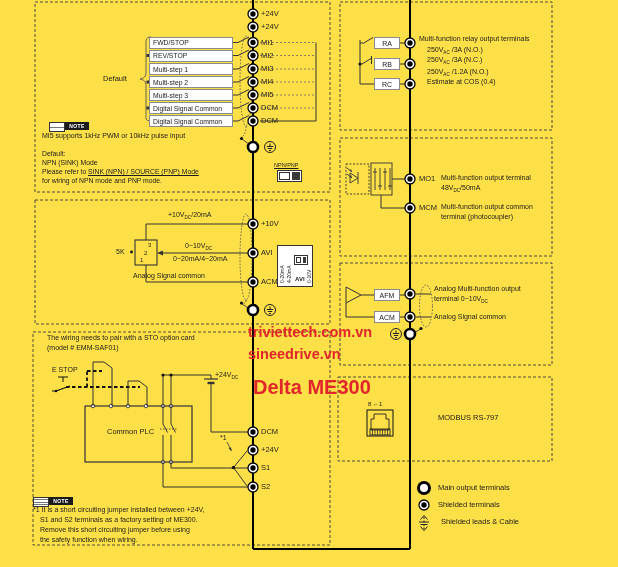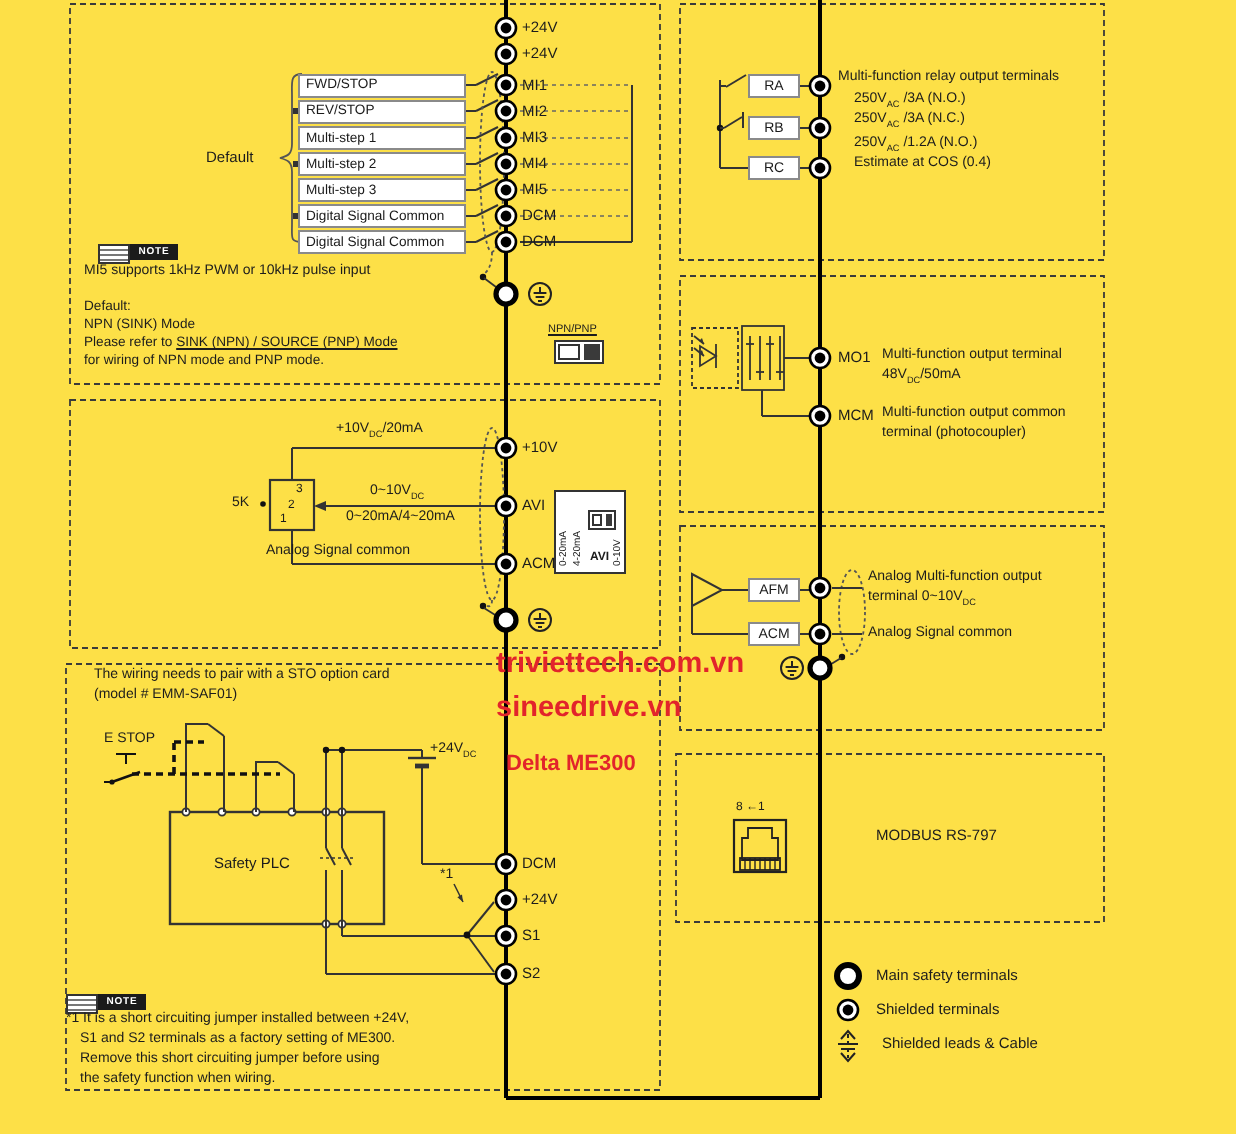--- a/index.html
+++ b/index.html
@@ -424,21 +424,21 @@
 <div class="dip" style="left:294px;top:255px;width:14px;height:10px">
       <div class="sl"></div>
       <div class="dk"></div>
     </div>
 <div class="rot" style="left:306px;top:283px">0-10V</div>
 <div class="t t6" style="left:295px;top:276px;font-weight:bold">AVI</div>
 
 <div class="t" style="left:47px;top:334px">The wiring needs to pair with a STO option card</div>
 <div class="t" style="left:47px;top:344px">(model # EMM-SAF01)</div>
 <div class="t" style="left:52px;top:366px">E STOP</div>
-<div class="t t75" style="left:107px;top:428px">Safety PLC</div>
+<div class="t t75" style="left:107px;top:428px">Common PLC</div>
 <div class="t" style="left:215px;top:371px"><span>+24V</span><sub>DC</sub><span></span></div>
 <div class="t" style="left:220px;top:434px">*1</div>
 <div class="note-icon" style="left:33px;top:497px"></div>
 <div class="note-tag" style="left:49px;top:497px">NOTE</div>
 <div class="t" style="left:33px;top:506px">*1 It is a short circuiting jumper installed between +24V,</div>
 <div class="t" style="left:40px;top:516px">S1 and S2 terminals as a factory setting of ME300.</div>
 <div class="t" style="left:40px;top:526px">Remove this  short  circuiting  jumper  before  using</div>
 <div class="t" style="left:40px;top:536px">the safety function when wiring.</div>
 
 <div class="rbox" style="left:374px;top:37px">RA</div>
@@ -459,21 +459,21 @@
 
 <div class="rbox" style="left:374px;top:289px">AFM</div>
 <div class="rbox" style="left:374px;top:311px">ACM</div>
 <div class="t" style="left:434px;top:285px">Analog  Multi-function output</div>
 <div class="t" style="left:434px;top:295px"><span>terminal  0~10V</span><sub>DC</sub><span></span></div>
 <div class="t" style="left:434px;top:313px">Analog  Signal common</div>
 
 <div class="t t6" style="left:368px;top:401px">8 ←1</div>
 <div class="t t75" style="left:438px;top:414px">MODBUS  RS-797</div>
 
-<div class="t t75" style="left:438px;top:484px">Main safety terminals</div>
+<div class="t t75" style="left:438px;top:484px">Main output terminals</div>
 <div class="t t75" style="left:438px;top:501px">Shielded terminals</div>
 <div class="t t75" style="left:441px;top:518px">Shielded leads &amp; Cable</div>
 
 <div class="wm" style="left: 248px; top: 346px; font-size: 14.5px; color: rgb(226, 36, 43);">sineedrive.vn</div>
 <div class="wm" style="left: 248px; top: 324px; font-size: 14.5px; color: rgb(226, 36, 43);">triviettech.com.vn</div>
-<div class="wm" style="left: 253px; top: 376px; font-size: 11px; color: rgb(226, 36, 43);">Delta ME300</div>
+<div class="wm" style="left: 253px; top: 376px; font-size: 20px; color: rgb(226, 36, 43);">Delta ME300</div>
 
 </div>
 
 </body></html>

